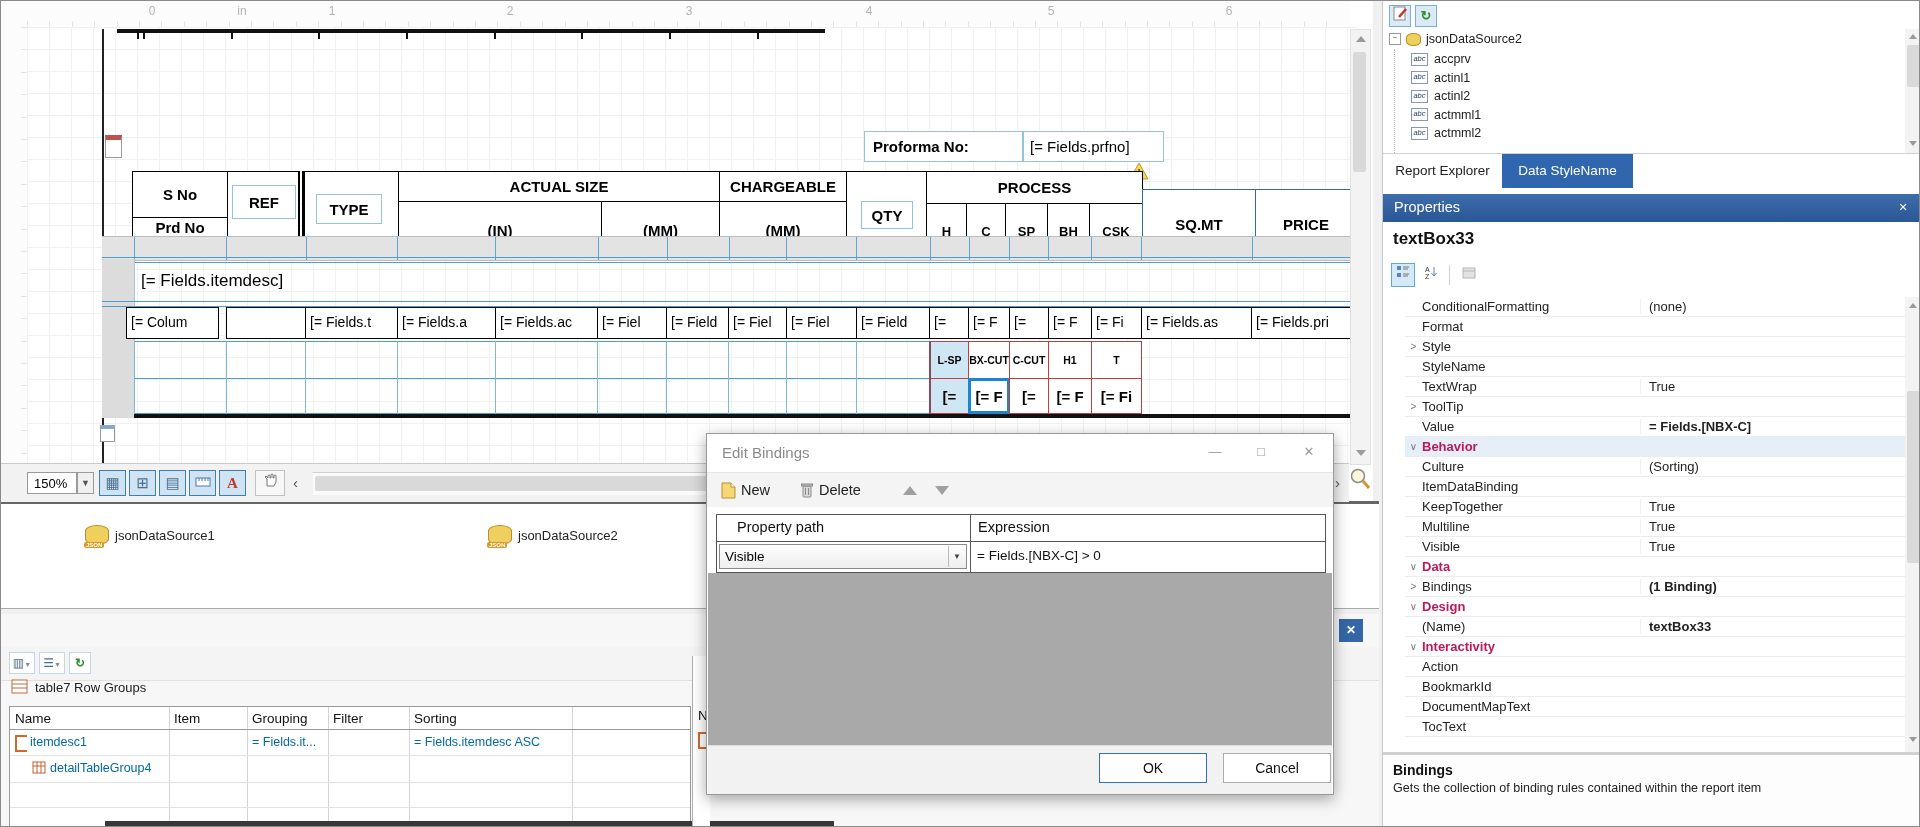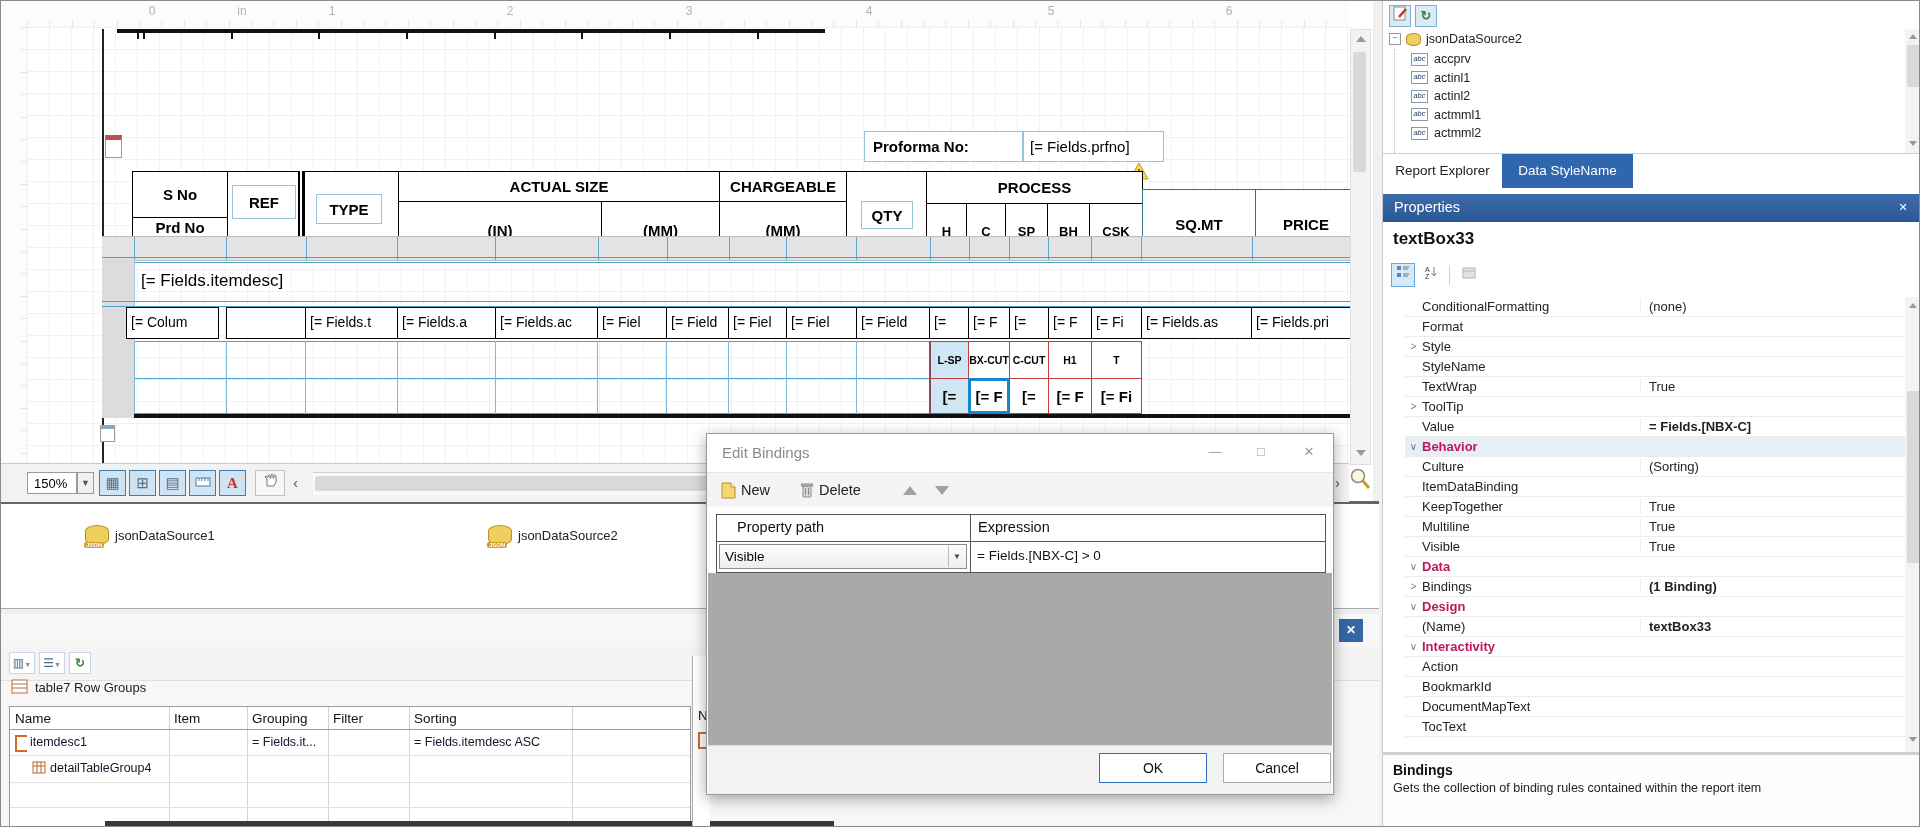--- a/index.html
+++ b/index.html
@@ -66,21 +66,21 @@
   .bluebar{background:linear-gradient(#3e6dac,#2a5795);color:#fff;}
   .gtitle{position:absolute;left:0;top:0;width:100%;height:33px;font-size:15px;line-height:32px;padding-left:18px;box-sizing:border-box;}
   .gclose{position:absolute;right:16px;top:5px;width:24px;height:23px;background:#3566a5;color:#fff;text-align:center;line-height:22px;font-size:12px;font-weight:bold;}
   .gtools{position:absolute;left:0;top:33px;width:100%;height:33px;background:#f4f4f4;border-bottom:1px solid #e0e0e0;}
   .gtbtn{position:absolute;top:5px;height:22px;border:1px solid #c6d6e6;background:#fff;box-sizing:border-box;font-size:12px;color:#4a6e8c;text-align:center;line-height:20px;}
   .gcap{position:absolute;left:34px;top:66px;font-size:13px;color:#222;}
   .ggrid{position:absolute;left:8px;top:92px;width:682px;height:122px;background:#fff;border:1px solid #9a9a9a;box-sizing:border-box;}
   .gcol{position:absolute;top:0;width:1px;height:100%;background:#d4d4d4;}
   .grow{position:absolute;left:0;width:100%;height:1px;background:#e2e2e2;}
   .ghead{position:absolute;font-size:13.5px;color:#111;top:4px;}
-  .gcell{position:absolute;font-size:12.5px;color:#0f172a;white-space:nowrap;}
+  .gcell{position:absolute;font-size:12.5px;color:#0369a1;white-space:nowrap;}
   .darkbar{position:absolute;left:104px;top:207px;width:729px;height:7px;background:#383838;}
   
   .sliver{position:absolute;left:691px;top:655px;width:17px;height:172px;background:#fff;border-left:1px solid #b0b0b0;overflow:hidden;z-index:3;}
   
   .dialog{position:absolute;left:705px;top:432px;width:628px;height:362px;background:#fff;border:1px solid #9a9a9a;box-shadow:0 4px 14px rgba(0,0,0,.35);z-index:90;box-sizing:border-box;}
   .dtitle{position:absolute;left:0;top:0;width:100%;height:38px;background:#fff;}
   .dtitle .txt{position:absolute;left:15px;top:10px;font-size:15px;color:#8a8a8a;}
   .winbtn{position:absolute;top:8px;width:20px;height:20px;color:#9a9a9a;font-size:13px;text-align:center;line-height:19px;}
   .dtools{position:absolute;left:0;top:38px;width:100%;height:34px;background:#f4f4f4;border-top:1px solid #e6e6e6;}
   .dtbtn{position:absolute;top:5px;height:24px;display:flex;align-items:center;gap:5px;font-size:14.5px;color:#222;}

